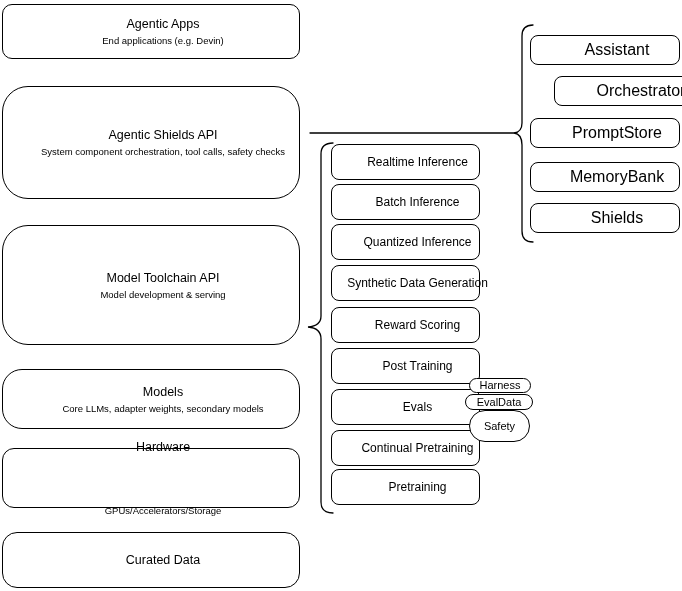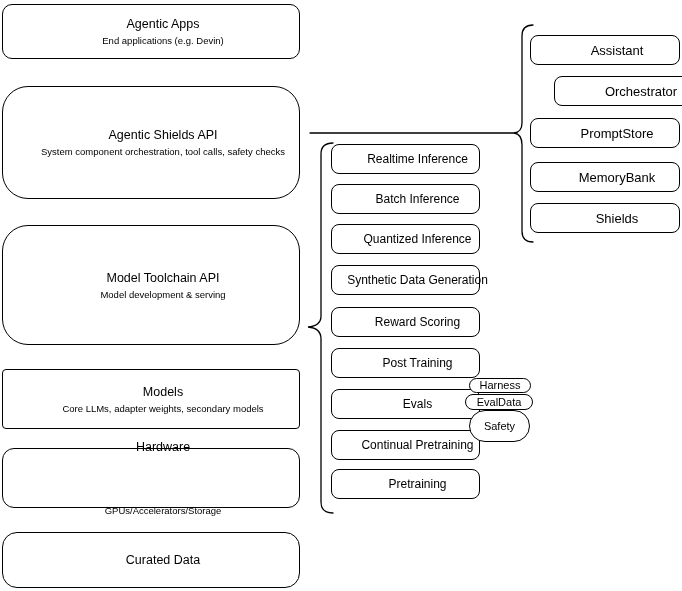--- a/index.html
+++ b/index.html
@@ -38,32 +38,32 @@
   .lbox .box-sub {
     font-size: 9.5px;
     line-height: 13px;
     margin-top: 2px;
     white-space: nowrap;
   }
   
   .mbox {
     left: 331px;
     width: 149px;
-    height: 30px;
+    height: 36px;
     border-radius: 8px;
     font-size: 12px;
     white-space: nowrap;
   }
   
   .rbox {
     left: 530px;
     width: 150px;
     height: 30px;
     border-radius: 8px;
-    font-size: 13px;
+    font-size: 16px;
     white-space: nowrap;
   }
   
   .pill {
     position: absolute;
     box-sizing: border-box;
     background: #ffffff;
     border: 1.2px solid #000000;
     border-radius: 999px;
     display: flex;
@@ -102,21 +102,21 @@
   <div class="box lbox" style="top:86px;height:113px;border-radius:26px;">
     <div class="box-title">Agentic Shields API</div>
     <div class="box-sub">System component orchestration, tool calls, safety checks</div>
   </div>
 
   <div class="box lbox" style="top:225px;height:120px;border-radius:26px;">
     <div class="box-title">Model Toolchain API</div>
     <div class="box-sub">Model development &amp; serving</div>
   </div>
 
-  <div class="box lbox" style="top:369px;height:60px;border-radius:4px;">
+  <div class="box lbox" style="top:369px;height:60px;border-radius:20px;">
     <div class="box-title">Models</div>
     <div class="box-sub">Core LLMs, adapter weights, secondary models</div>
   </div>
 
   <div class="box lbox" style="top:448px;height:60px;border-radius:12px;gap:47px;">
     <div class="box-title">Hardware</div>
     <div class="box-sub">GPUs/Accelerators/Storage</div>
   </div>
 
   <div class="box lbox" style="top:532px;height:56px;border-radius:15px;">

